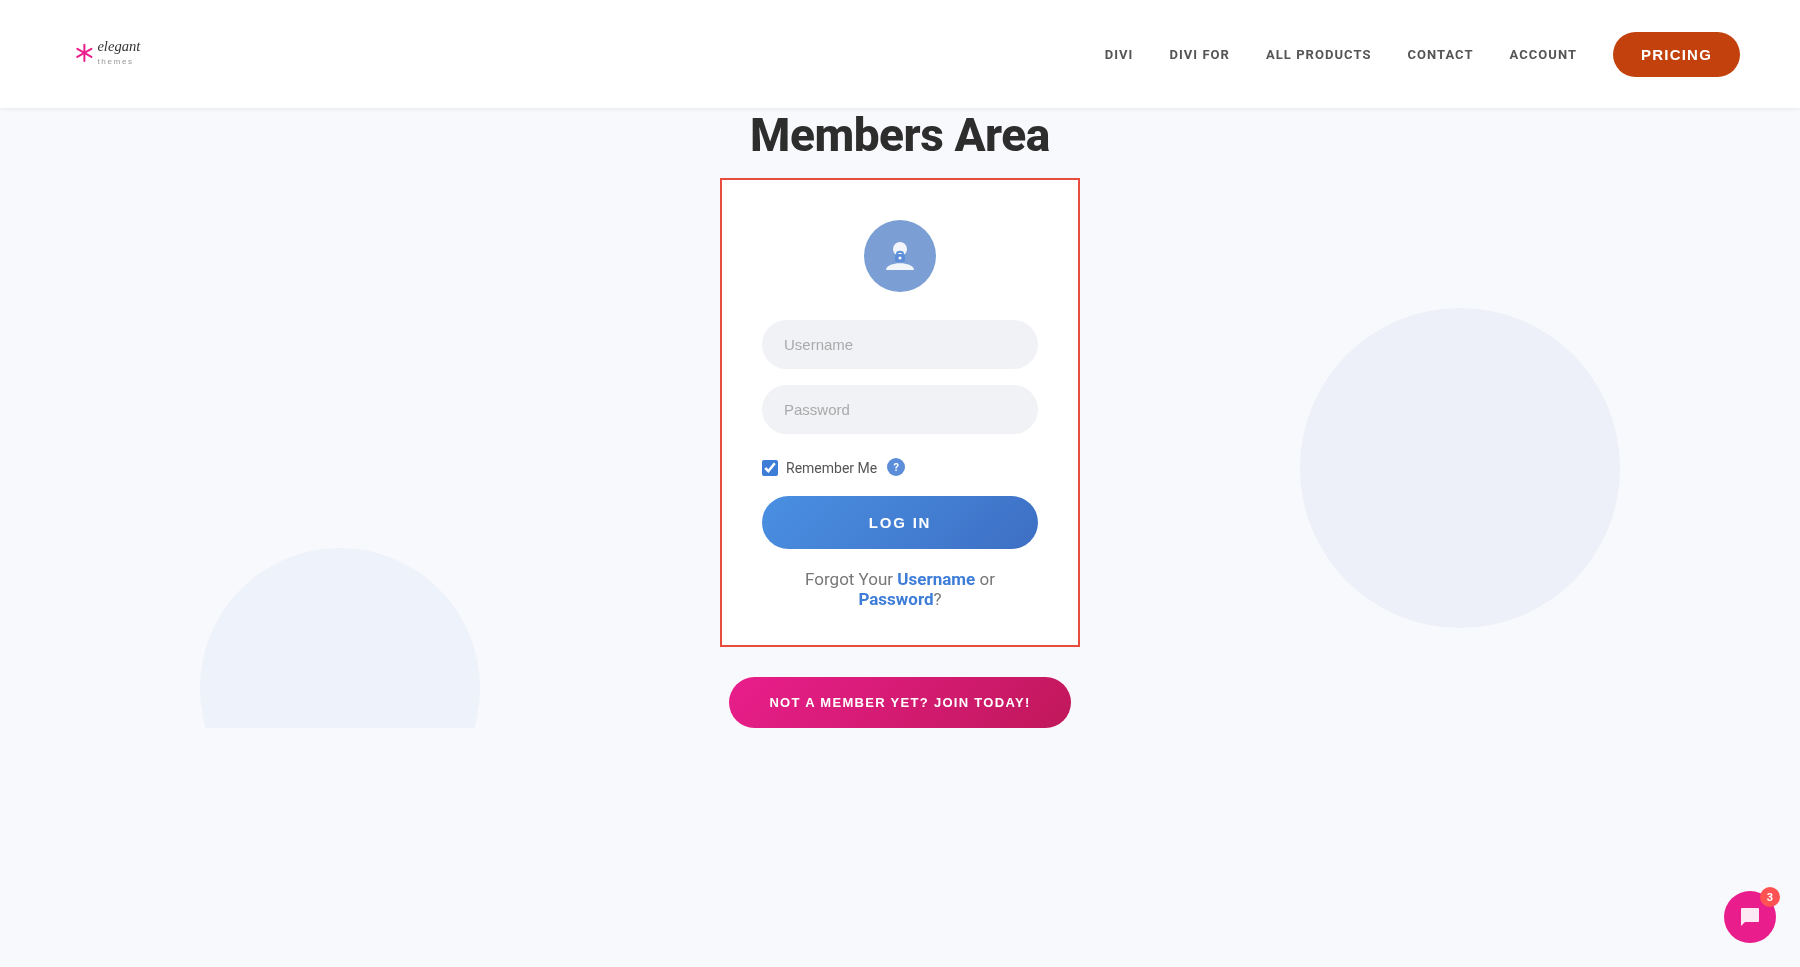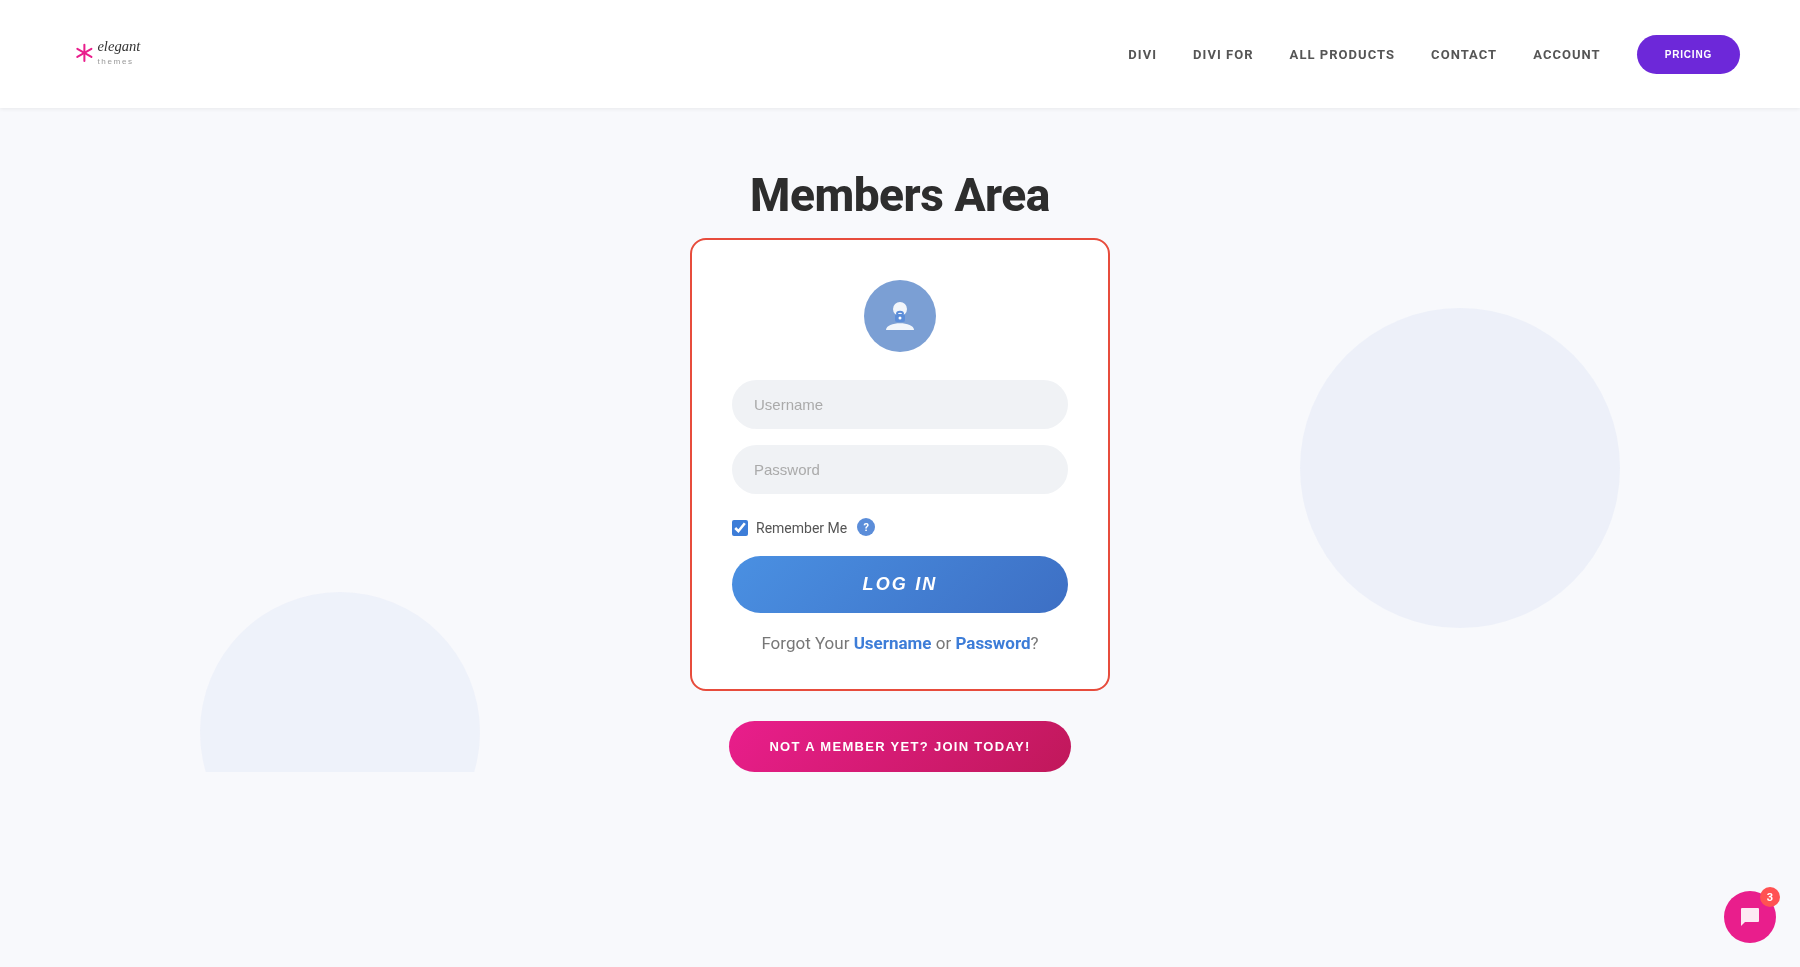--- a/index.html
+++ b/index.html
@@ -44,38 +44,37 @@
       font-size: 13px;
       font-weight: 700;
       letter-spacing: 0.08em;
       color: #555;
       text-decoration: none;
       text-transform: uppercase;
       cursor: pointer;
     }
 
     .pricing-btn {
-      background: #6d28d9;
+      background: #c2410c;
       color: #fff;
       border: none;
       border-radius: 30px;
       padding: 14px 28px;
-      font-size: 10px;
+      font-size: 15px;
       font-weight: 800;
       letter-spacing: 0.08em;
       text-transform: uppercase;
       cursor: pointer;
     }
 
     
     main {
       display: flex;
       flex-direction: column;
       align-items: center;
-      padding-top: 60px;
       position: relative;
       overflow: hidden;
     }
 
     .page-title {
       font-size: 46px;
       font-weight: 800;
       color: #2d2d2d;
       margin-bottom: 16px;
       letter-spacing: -0.01em;
@@ -90,22 +89,22 @@
     .subtitle a {
       color: #7b5ea7;
       text-decoration: none;
       font-weight: 600;
     }
 
     
     .login-card {
       background: #fff;
       border: 2.5px solid #e74c3c;
-      border-radius: 16px;
-      width: 420px;
+      border-radius: 0;
+      width: 360px;
       padding: 40px 40px 36px;
       position: relative;
       z-index: 2;
     }
 
     .avatar-icon {
       display: flex;
       justify-content: center;
       margin-bottom: 28px;
     }
@@ -169,27 +168,26 @@
       margin-left: 2px;
     }
 
     .login-btn {
       width: 100%;
       background: linear-gradient(135deg, #4a90e2 0%, #3d6fc4 100%);
       color: #fff;
       border: none;
       border-radius: 30px;
       padding: 18px;
-      font-size: 18px;
+      font-size: 15px;
       font-weight: 800;
       letter-spacing: 0.12em;
       text-transform: uppercase;
       cursor: pointer;
       margin-bottom: 20px;
-      font-style: italic;
     }
 
     .forgot-row {
       text-align: center;
       font-size: 17px;
       color: #777;
     }
 
     .forgot-row a {
       color: #3d7dd8;

